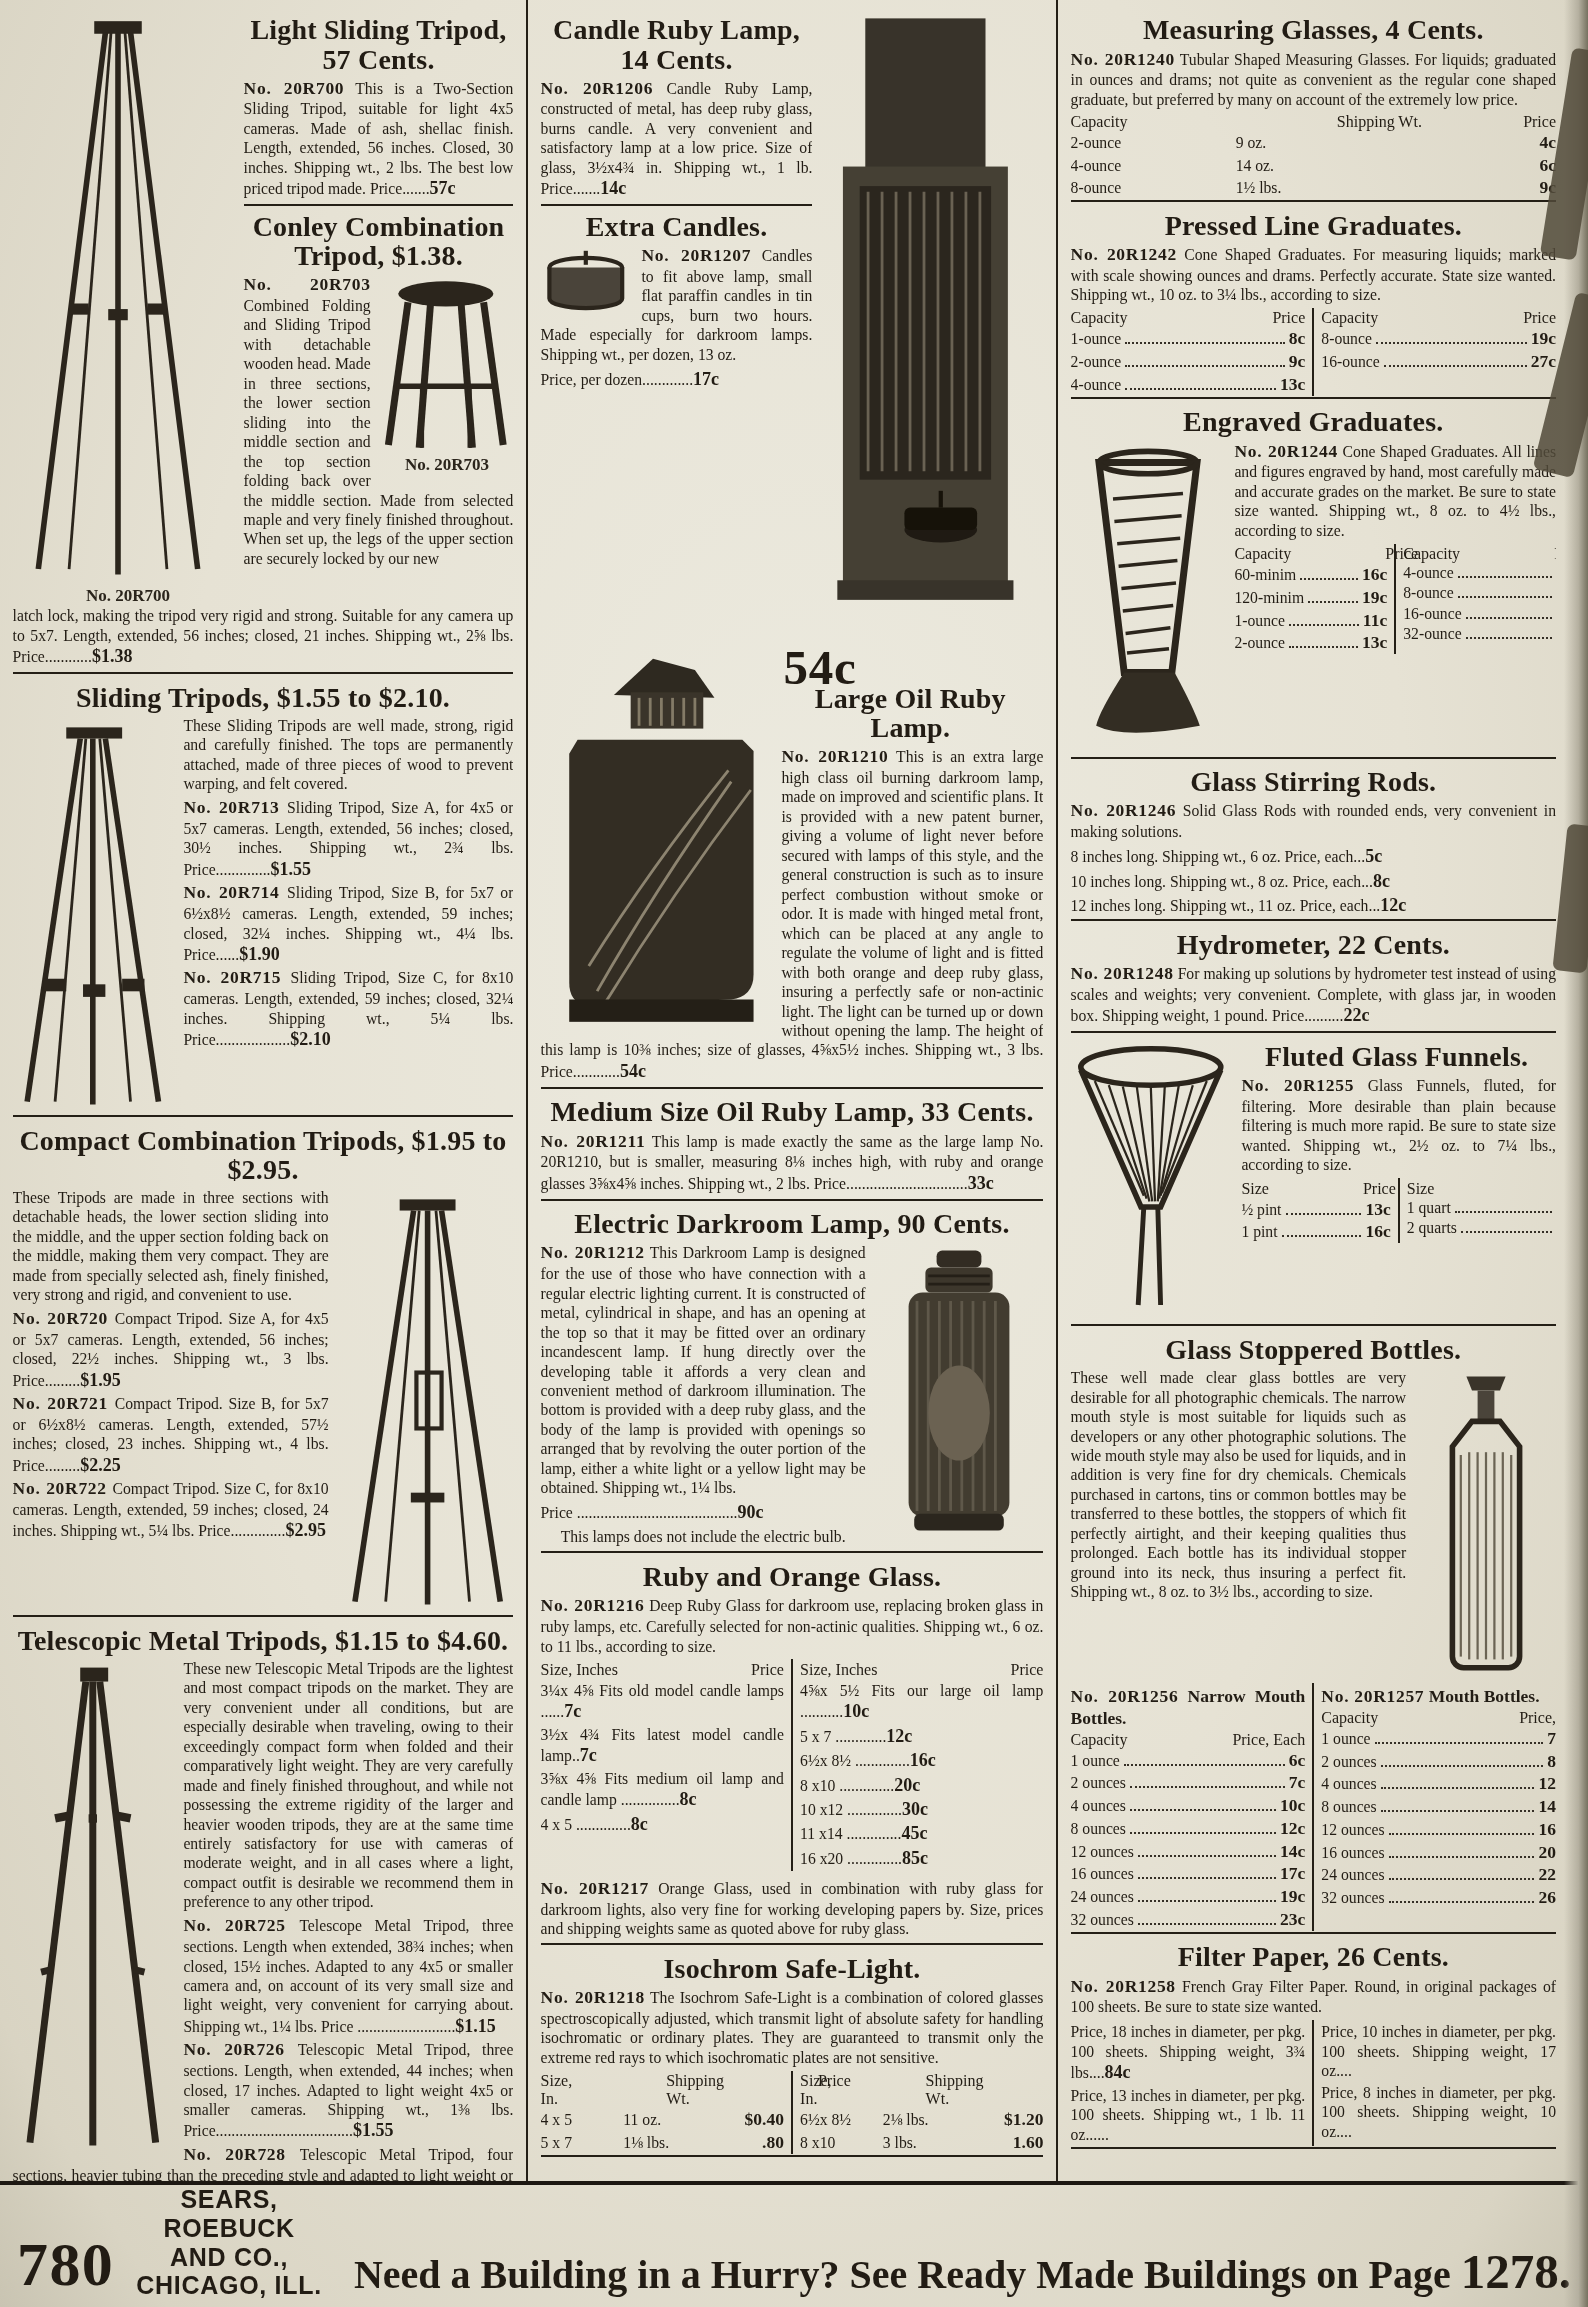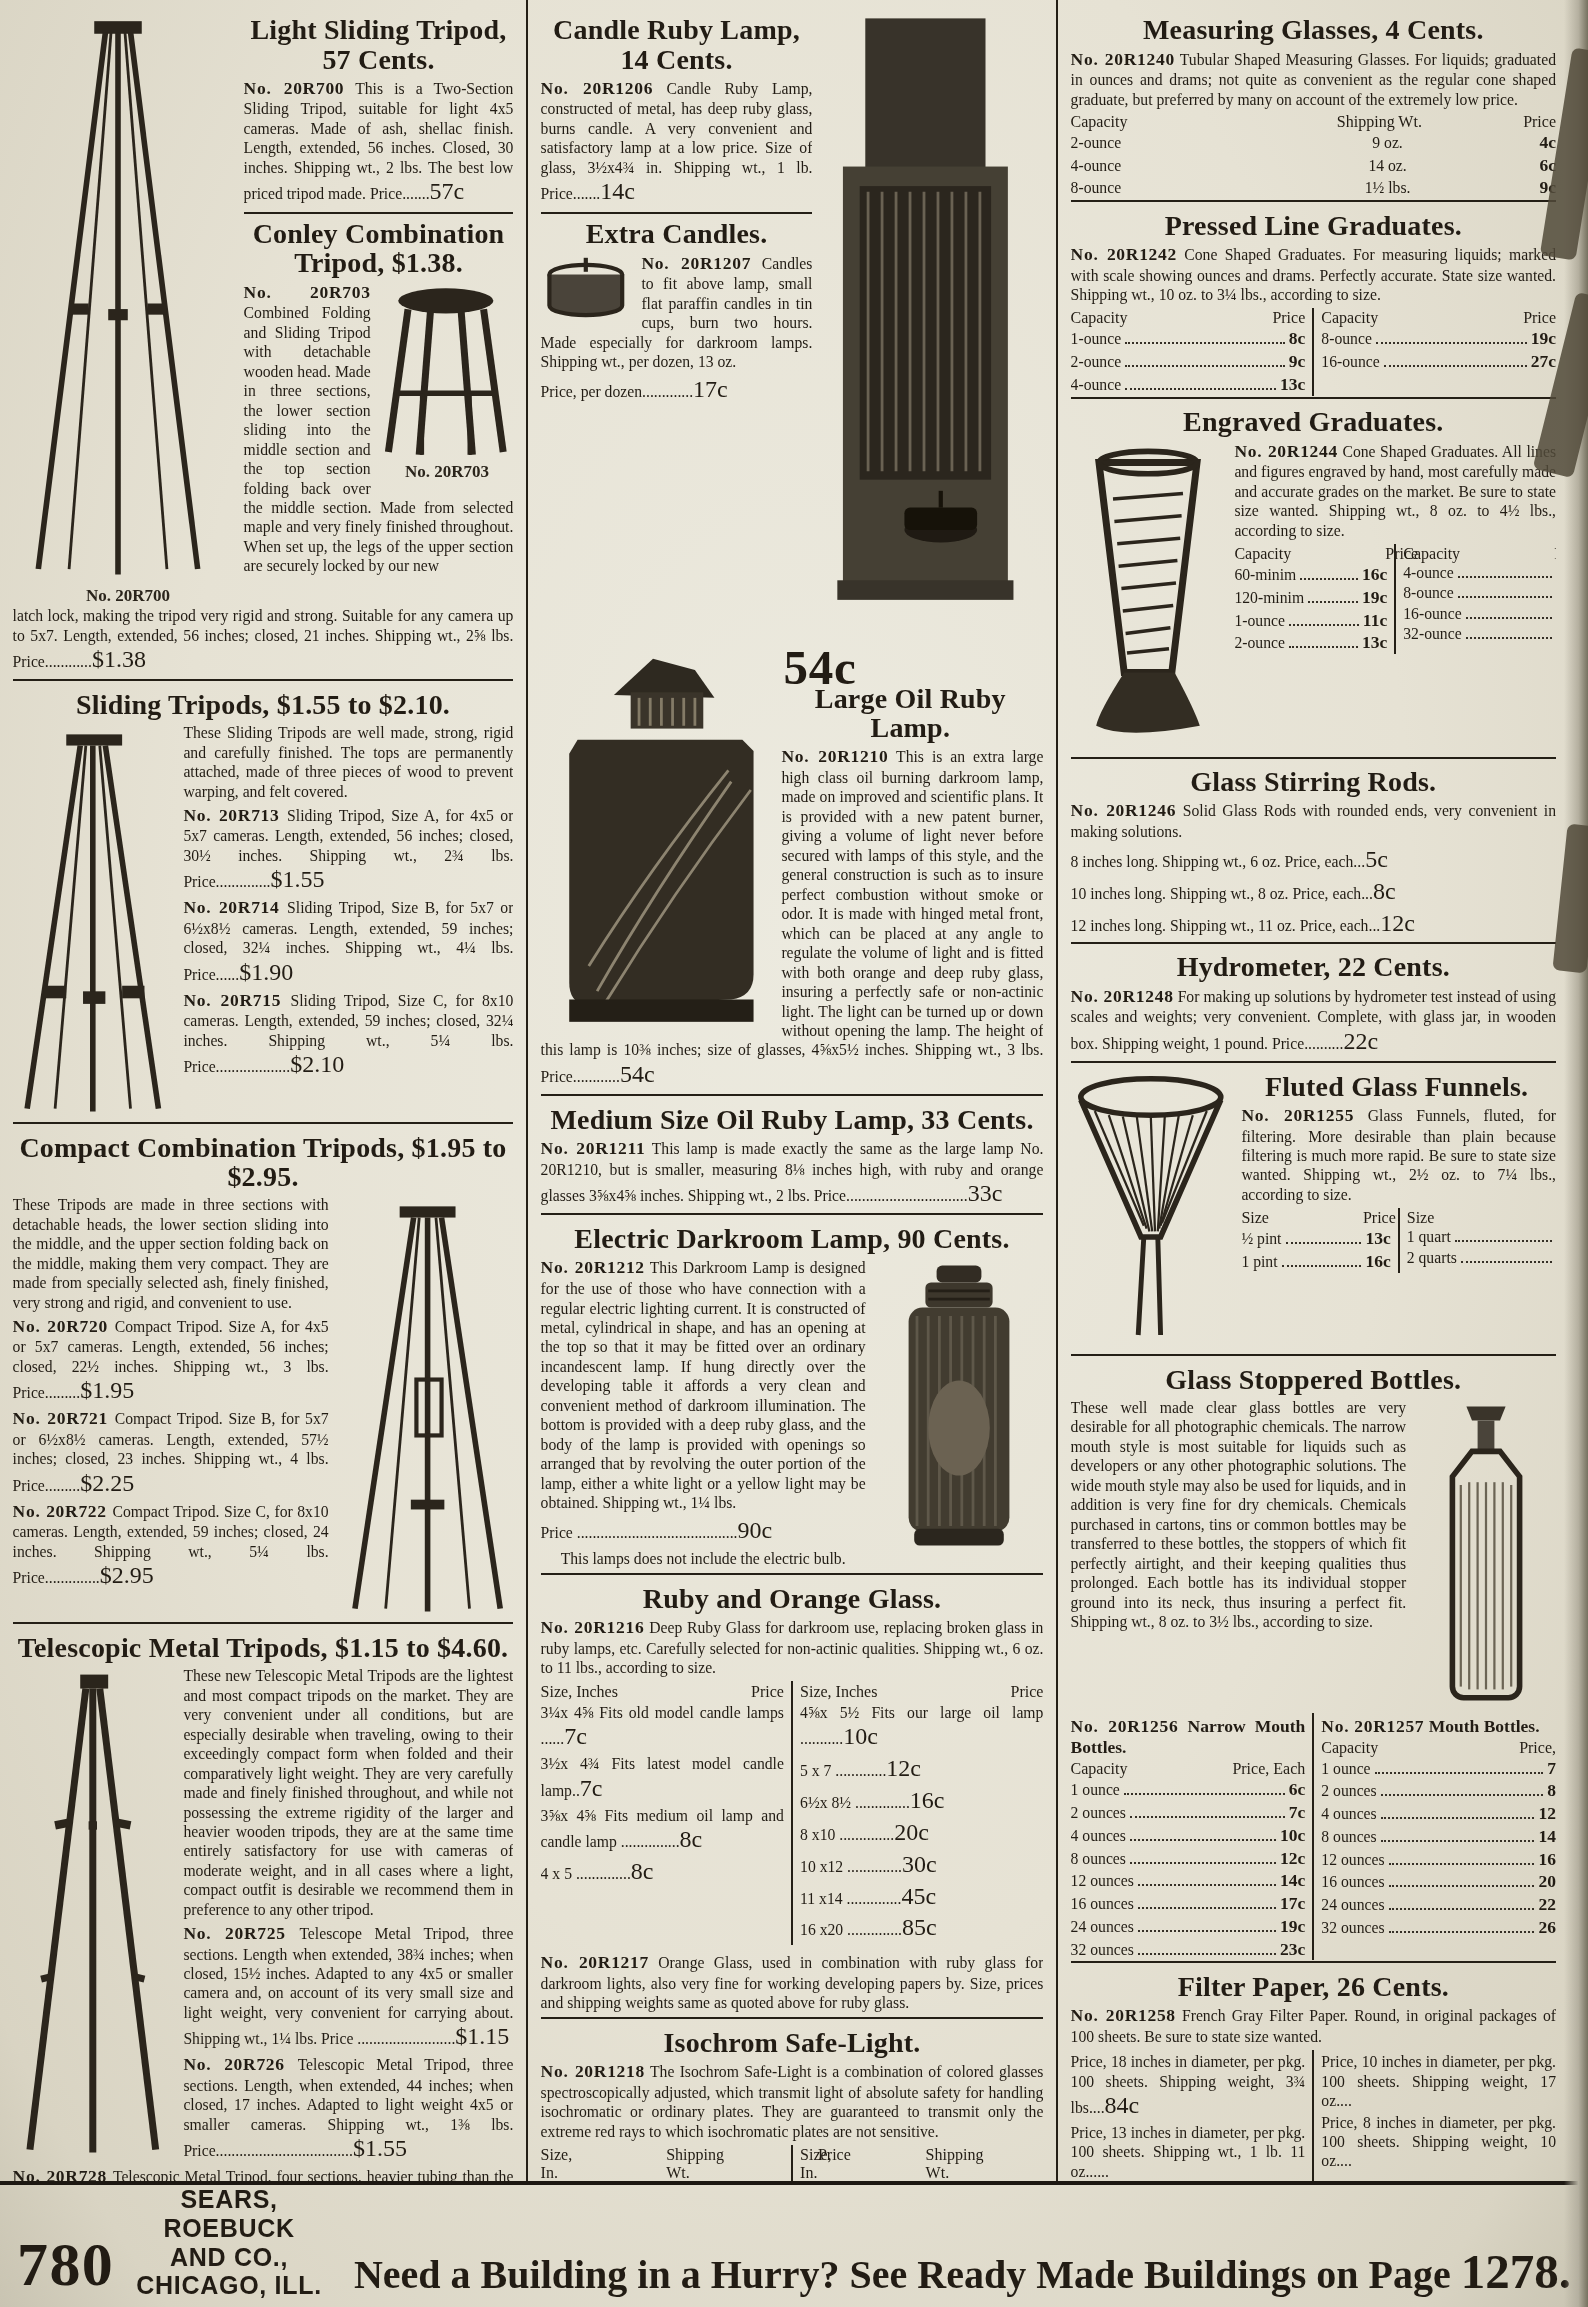--- a/index.html
+++ b/index.html
@@ -9,35 +9,35 @@
   .cols{display:flex;height:2181px;overflow:hidden;}
   .col{box-sizing:border-box;padding:9.8px 12.6px 0 12.6px;overflow:hidden;}
   .col-left{width:528px;border-right:2.1px solid #241f16;}
   .col-mid{width:530px;border-right:2.1px solid #241f16;}
   .col-right{flex:1;padding-right:32px;}
   h2.h{font-size:28px;line-height:1.04;text-align:center;margin:5.6px 4.2px 4.2px;font-weight:bold;letter-spacing:0.2px;}
   .sec{border-bottom:2.8px solid #241f16;padding-bottom:1px;margin-bottom:3px;overflow:hidden;}
   .sec.last{border-bottom:none;}
   .p{font-size:15.7px;line-height:1.24;text-align:justify;margin:3.5px 0;}
   .no{font-weight:bold;font-size:17.5px;letter-spacing:0.7px;white-space:nowrap;}
-  .price{font-weight:normal;font-size:24px;white-space:nowrap;}
+  .price{font-weight:bold;font-size:18px;white-space:nowrap;}
   .item{margin:2.1px 0;}
   .tail{margin:1.4px 0 0;}
   .flexwrap{display:flex;align-items:flex-start;}
   .figlane{flex:none;text-align:center;}
   .contentlane{flex:1;min-width:0;}
   .fig{color:#2b251c;}
   .fig .lbl{font-weight:bold;font-size:17px;text-align:center;display:block;margin-top:2.8px;}
   .fl{float:left;margin:2.8px 9.8px 4.2px 0;}
   .fr{float:right;margin:2.8px 0 4.2px 9.8px;}
   .trow{display:flex;align-items:baseline;font-size:15.7px;line-height:1.3;}
   .dots{flex:1;border-bottom:2.1px dotted #35302ा6;border-bottom:2.1px dotted #352f26;margin:0 4.2px 4.2px;}
   .tc{white-space:nowrap;}
   .tc-price{font-weight:bold;font-size:17.5px;text-align:right;}
-  .tc-wt{flex:1;text-align:center;}
+  .tc-wt{flex:1;text-align:left;}
   .tc-cap,.tc-size,.tc-len{text-align:left;}
   .r3 .tc-cap,.r3 .tc-size{width:34%;}
   .thead{display:flex;font-size:16px;margin-top:1.4px;gap:47px;}
   .thead .hc{font-weight:normal;}
   .thead .sp{flex:1;}
   .twocol{display:flex;margin-top:1.4px;}
   .half{flex:1;min-width:0;}
   .vdiv{width:2.1px;background:#241f16;margin:0 7px;}
   .bigprice{font-size:49px;font-weight:bold;letter-spacing:0.7px;}
   .note{text-align:center;}

